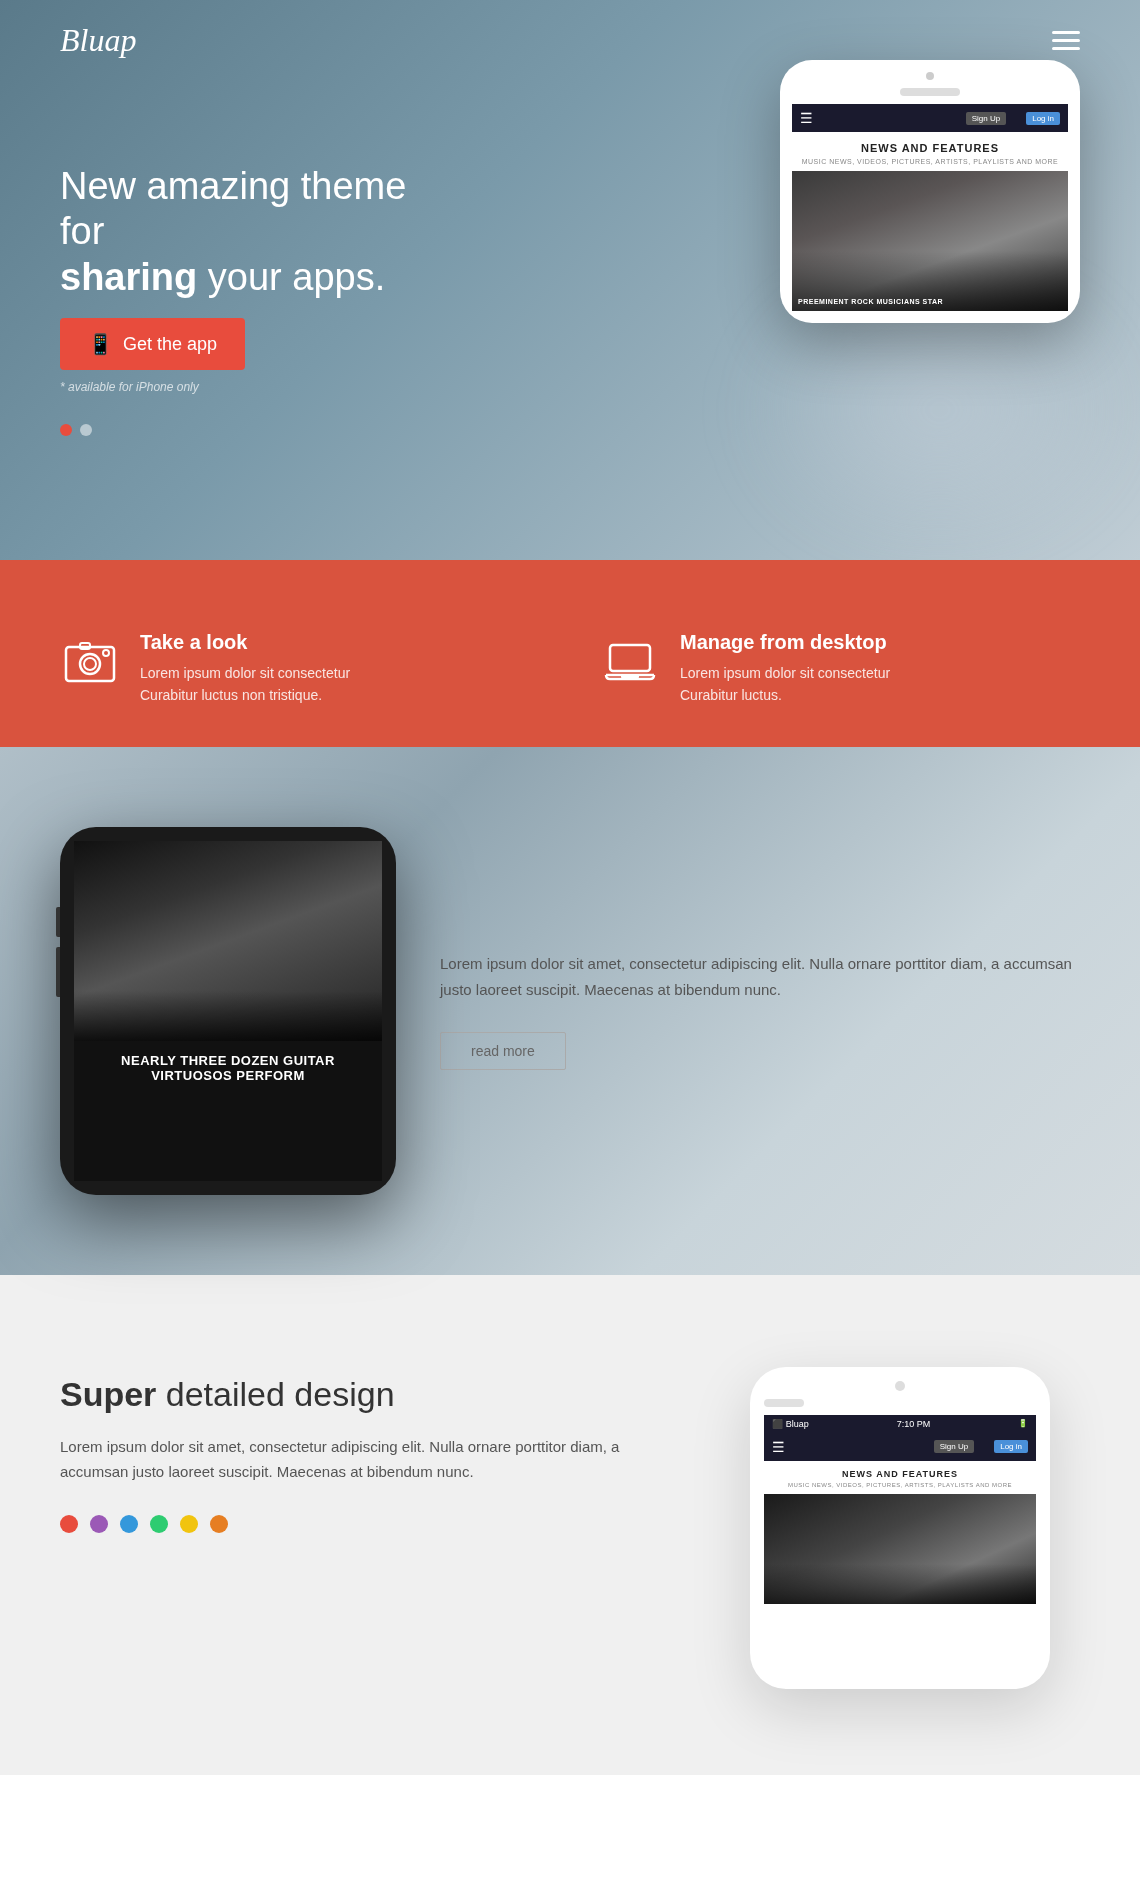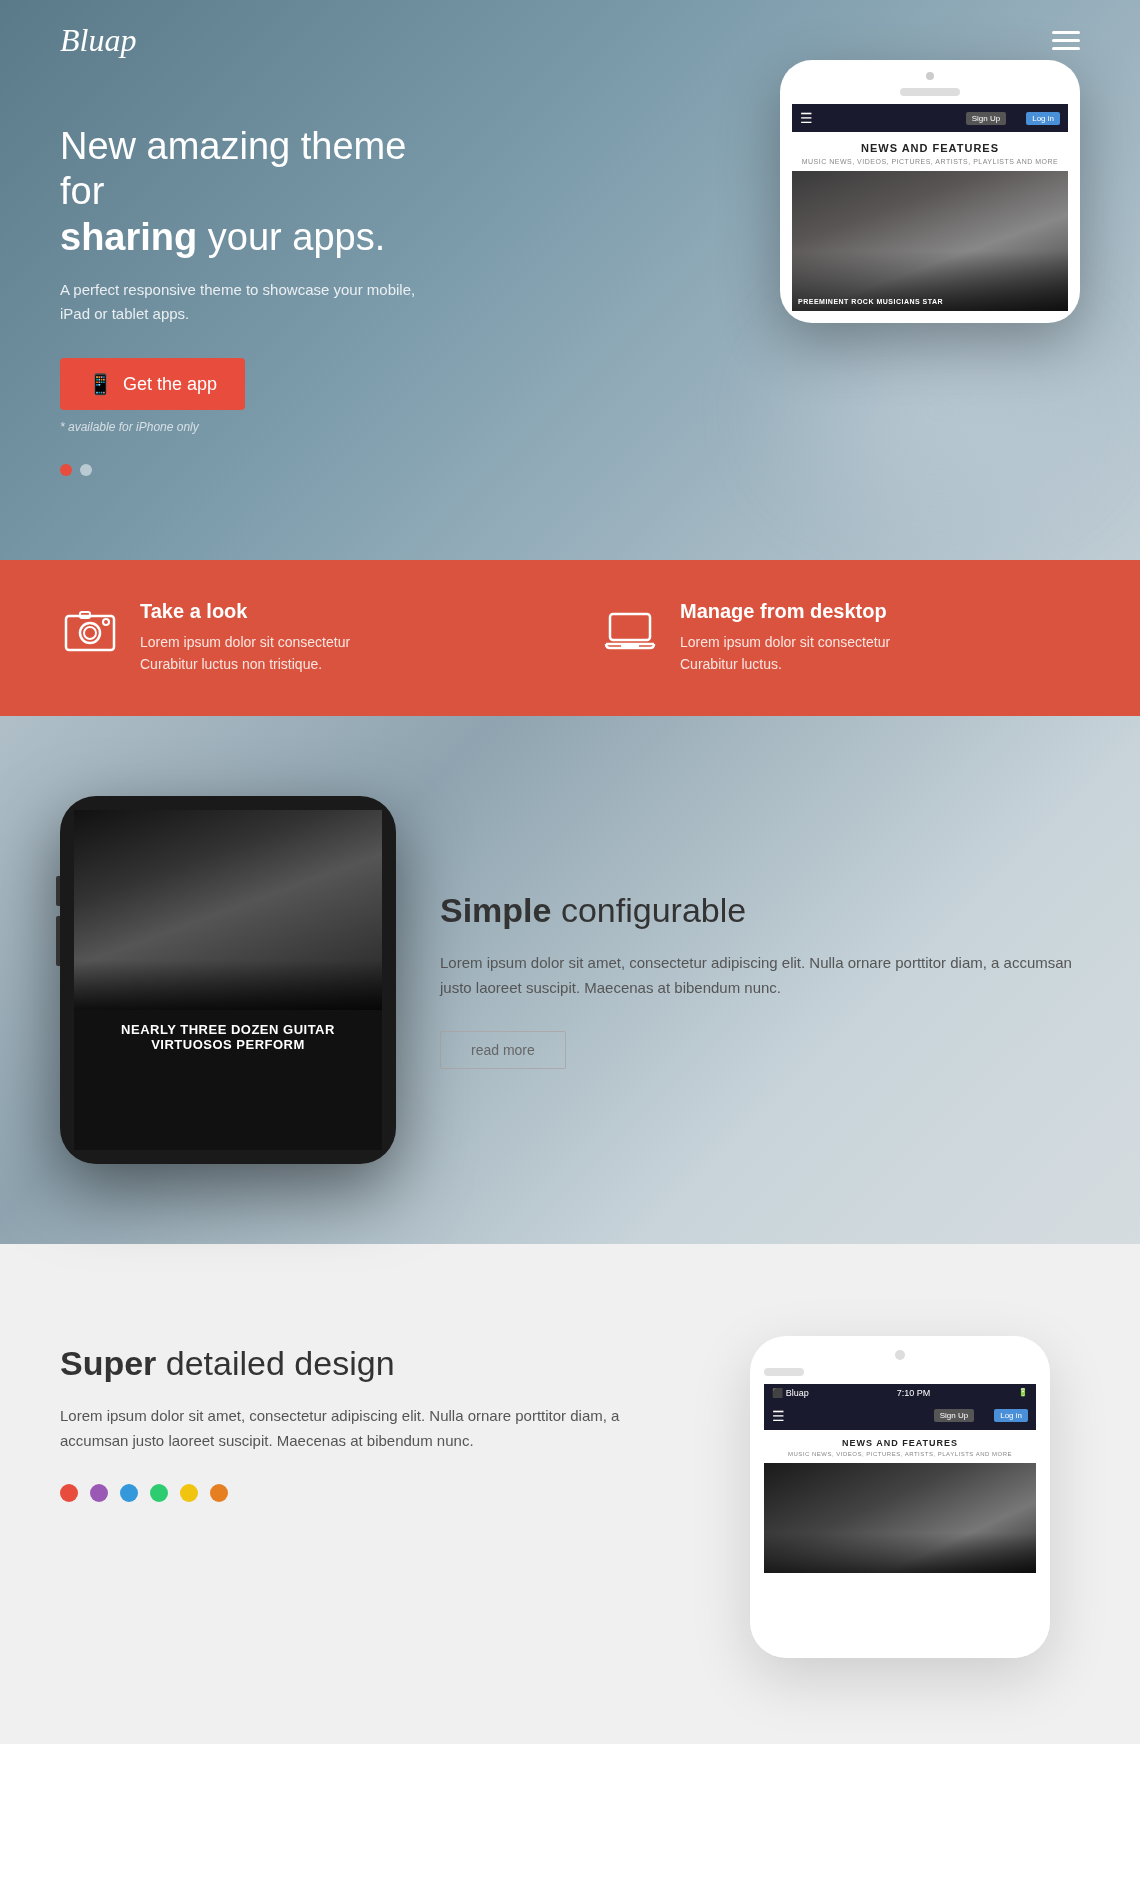--- a/index.html
+++ b/index.html
@@ -212,20 +212,21 @@
       background: #d9533e;
       padding: 40px 60px;
       display: flex;
       gap: 60px;
     }
     .feature-item {
       display: flex;
       align-items: flex-start;
       gap: 20px;
       flex: 1;
+      margin-top: 31px;
     }
     .feature-icon {
       width: 60px;
       height: 60px;
       flex-shrink: 0;
       display: flex;
       align-items: center;
       justify-content: center;
     }
     .feature-icon svg {
@@ -452,21 +453,20 @@
 </nav>
 
 <section class="hero">
   <div class="hero-bg-blur"></div>
 
   <div class="hero-content">
     <h1 class="hero-title">
       <span>New amazing theme for</span><br>
       <strong>sharing</strong><span> your apps.</span>
     </h1>
-    <p class="hero-subtitle">A perfect responsive theme to showcase your mobile, iPad or tablet apps.</p>
     <button class="hero-btn">
       <span class="hero-btn-icon">📱</span>
       <span>Get the app</span>
     </button>
     <p class="hero-available">* available for iPhone only</p>
     <div class="hero-dots">
       <div class="hero-dot active"></div>
       <div class="hero-dot"></div>
     </div>
   </div>
@@ -548,23 +548,20 @@
           </div>
         </div>
         <div class="phone-dark-caption">
           <p>NEARLY THREE DOZEN GUITAR VIRTUOSOS PERFORM</p>
         </div>
       </div>
     </div>
   </div>
 
   <div class="section-simple-text">
-    <h2>
-      <strong>Simple</strong><span> configurable</span>
-    </h2>
     <p>Lorem ipsum dolor sit amet, consectetur adipiscing elit. Nulla ornare porttitor diam, a accumsan justo laoreet suscipit. Maecenas at bibendum nunc.</p>
     <button class="read-more-btn">read more</button>
   </div>
 </section>
 
 <section class="section-super">
   <div class="section-super-text">
     <h2>
       <strong>Super</strong><span> detailed design</span>
     </h2>

